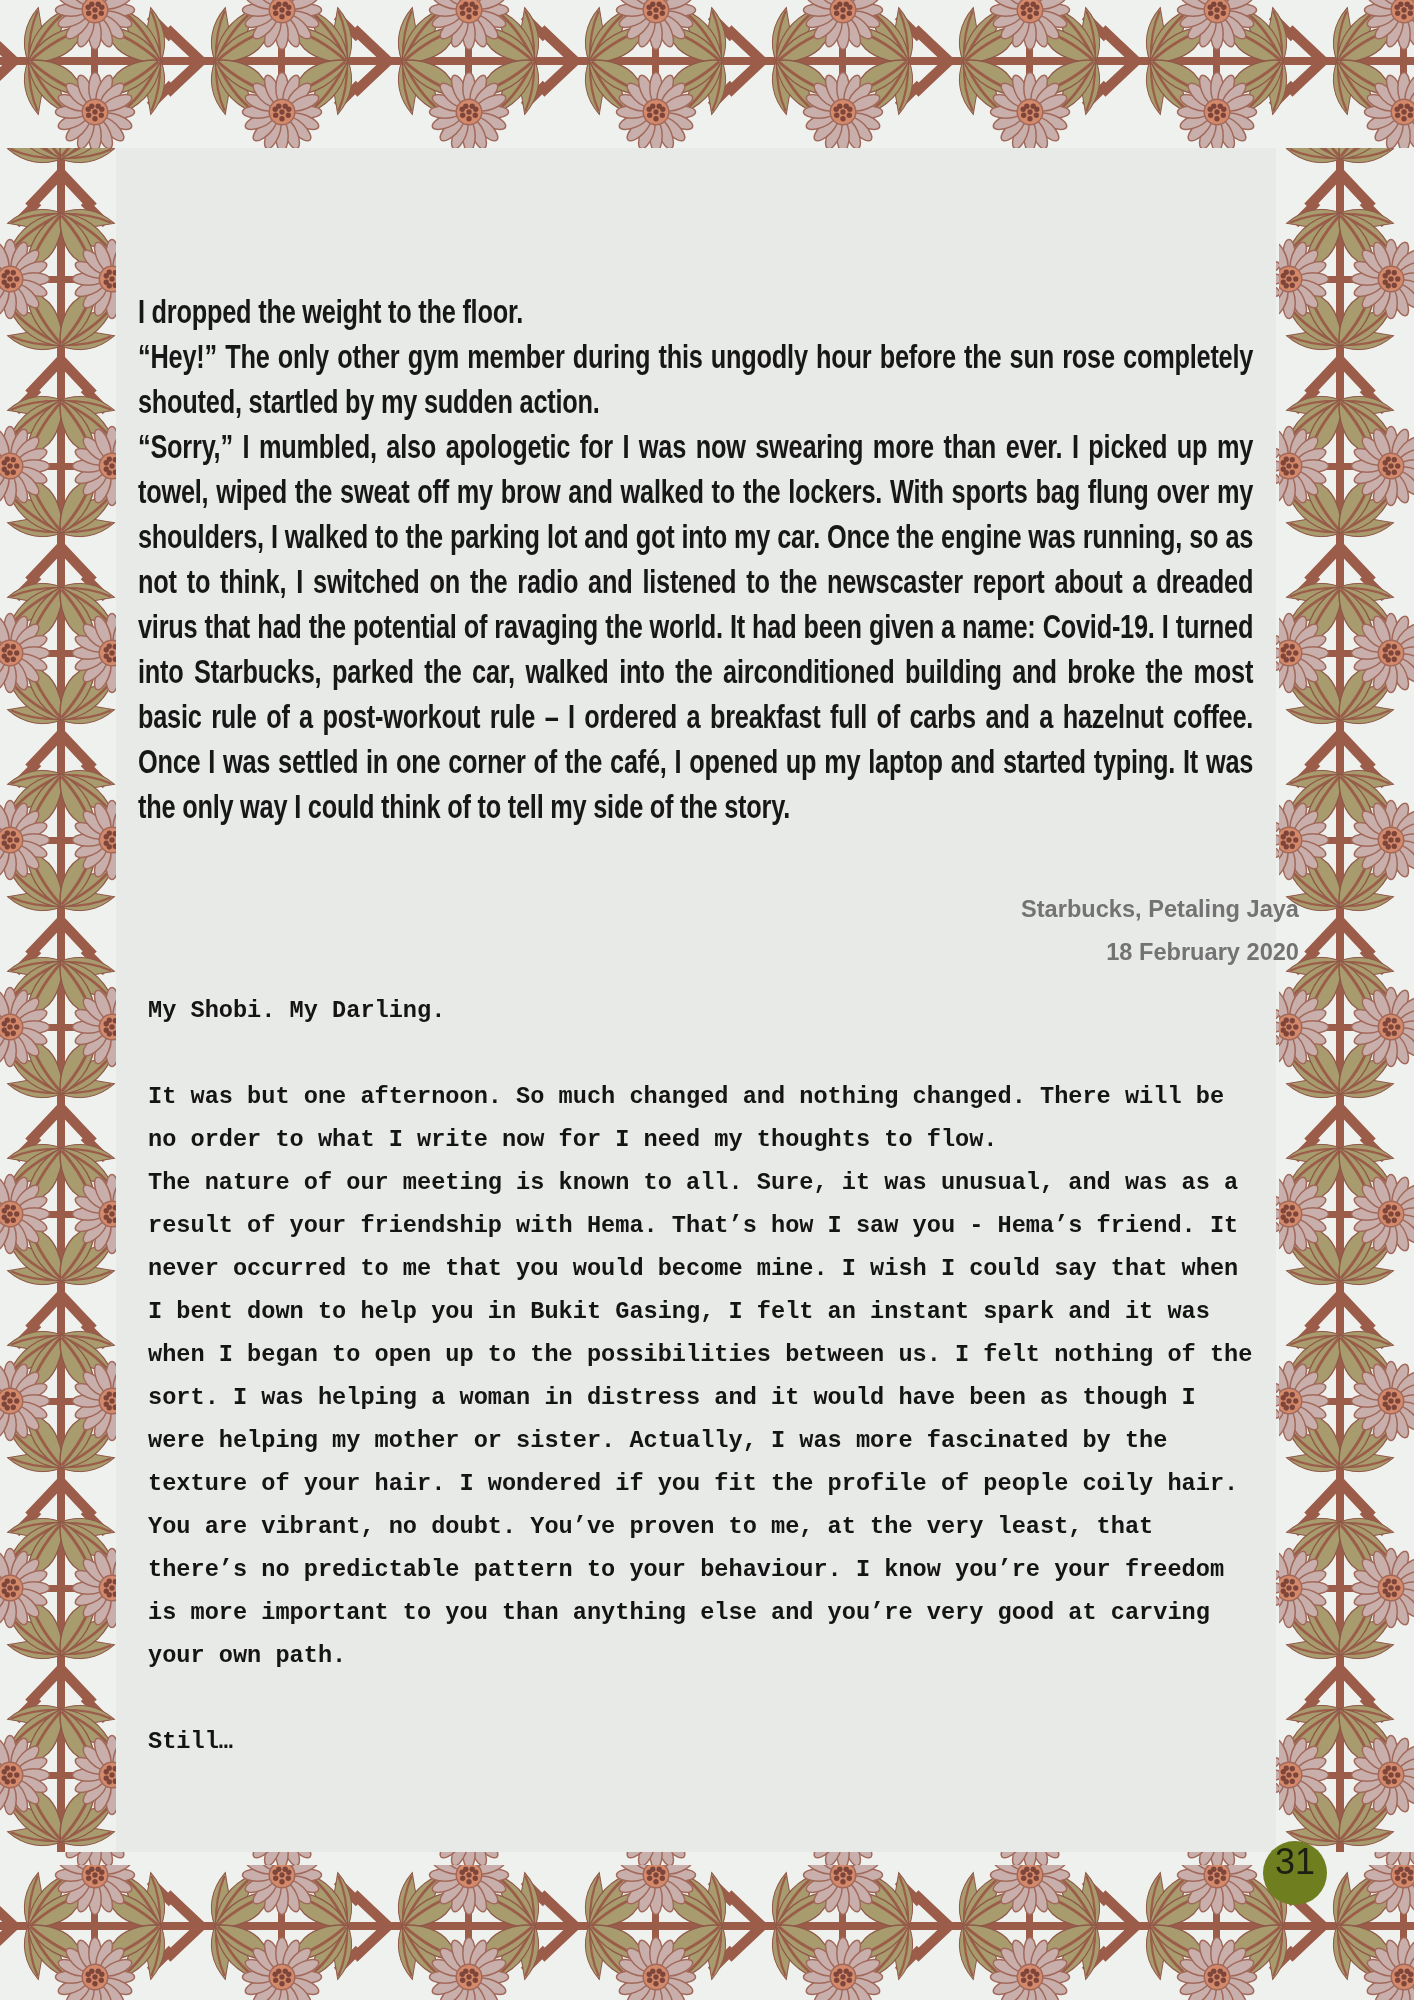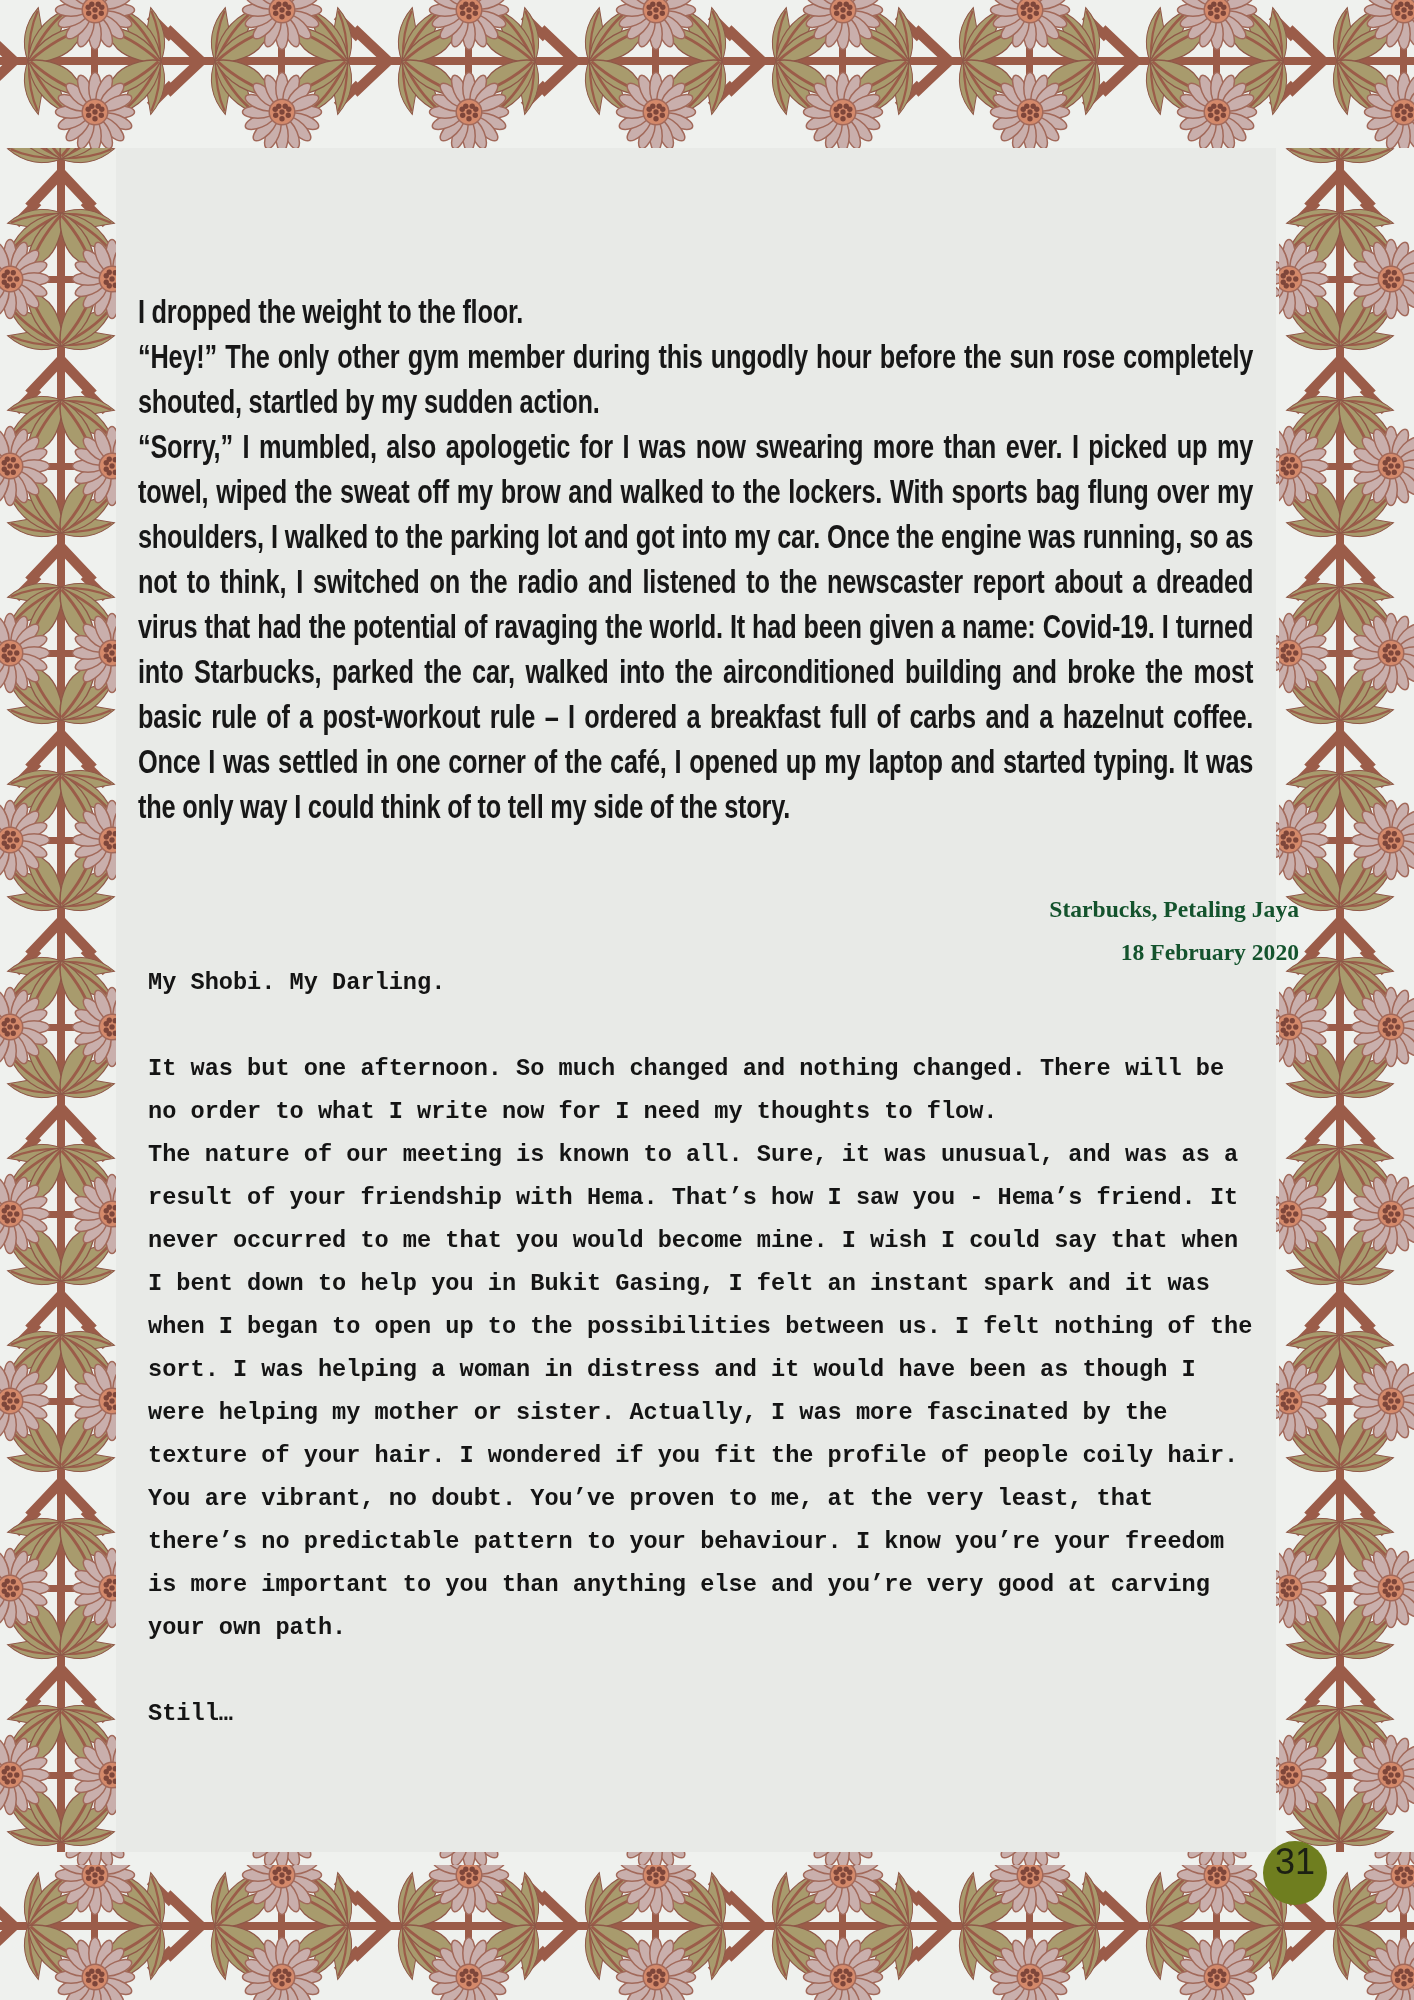--- a/index.html
+++ b/index.html
@@ -7,25 +7,25 @@
   .bg{position:absolute;left:0;top:0;z-index:0;}
   .story{
     position:absolute;left:138px;top:289px;width:1452px;
     transform:scaleX(0.768);transform-origin:0 0;
     font-family:"Liberation Sans",sans-serif;font-weight:700;
     font-size:33px;line-height:45px;color:#171717;
     letter-spacing:-0.3px;text-align:justify;white-space:pre-line;z-index:2;
   }
   .dateblock{
     position:absolute;top:888px;right:151px;width:600px;text-align:right;
-    font-family:Liberation Serif, serif;font-weight:700;
-    font-size:23.6px;line-height:43px;color:#14532d;z-index:2;
+    font-family:Liberation Sans, sans-serif;font-weight:700;
+    font-size:23.6px;line-height:43px;color:#737373;z-index:2;
   }
   .letter{
-    position:absolute;left:148px;top:918px;width:1126px;
+    position:absolute;left:148px;top:946px;width:1126px;
     font-family:"Liberation Mono","DejaVu Sans Mono",monospace;font-weight:700;
     font-size:23.6px;line-height:43px;color:#141414;
     white-space:pre-line;z-index:2;
   }
   .page-badge{
     position:absolute;left:1263px;top:1841px;width:64px;height:64px;border-radius:50%;
     background:#6f7e1f;display:flex;align-items:flex-start;justify-content:center;
     font-family:"Liberation Sans",sans-serif;font-size:36px;font-weight:400;color:#1c2013;
     z-index:3;
   }

